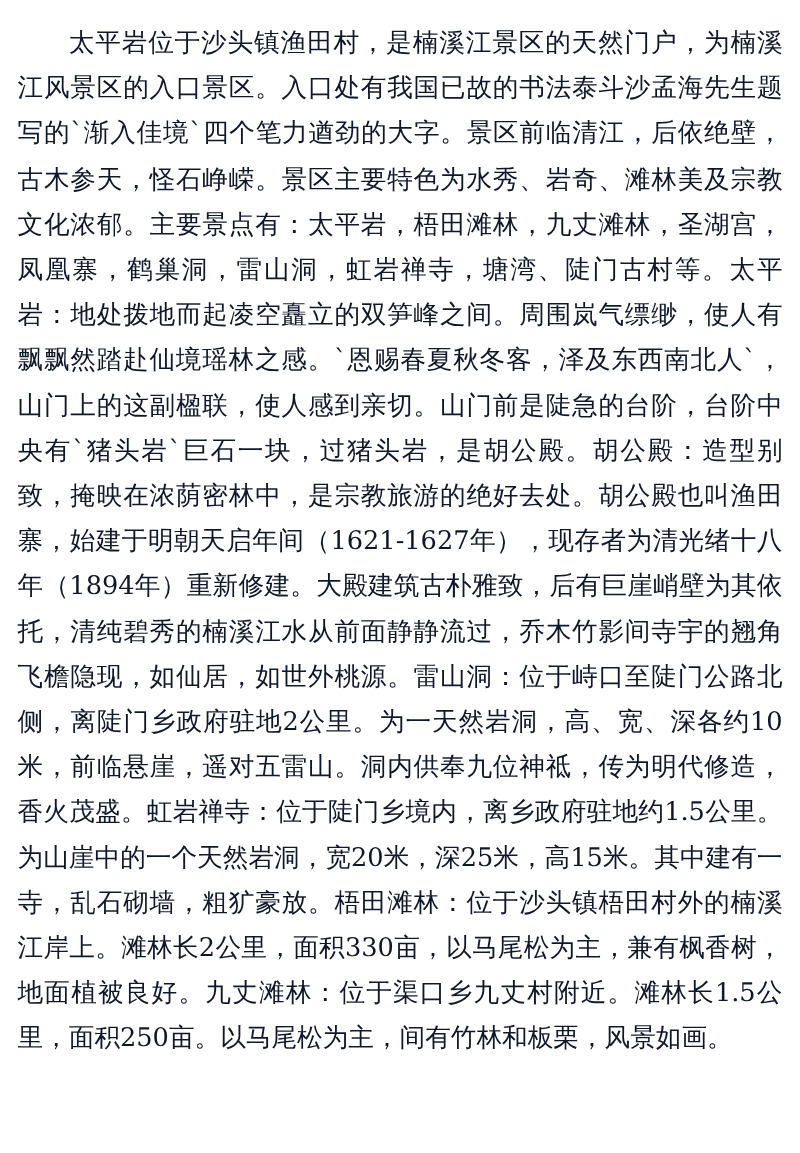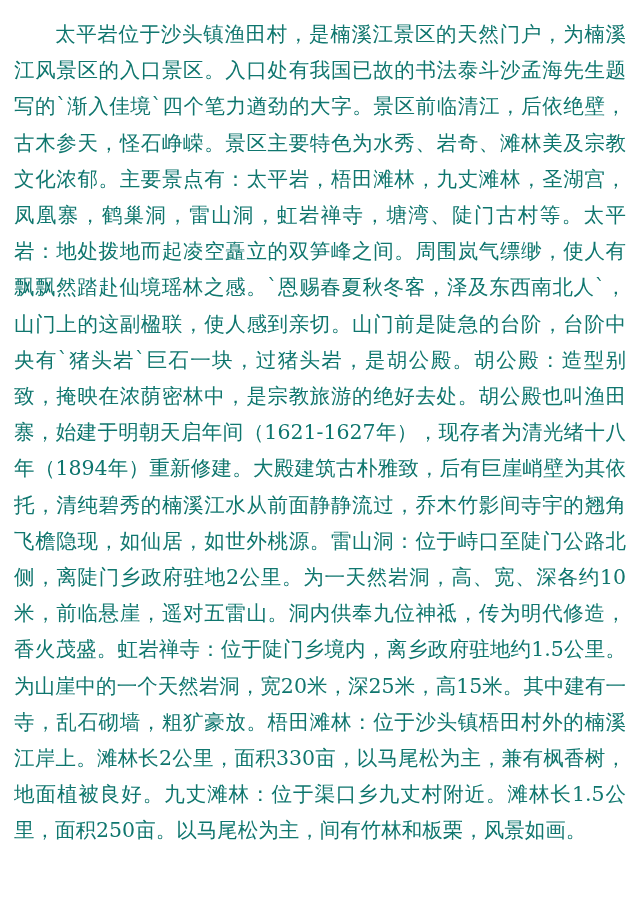--- a/index.html
+++ b/index.html
@@ -17,21 +17,21 @@
     position: relative;
     width: 640px;
     height: 922px;
     background: #ffffff;
     box-sizing: border-box;
     padding: 16px 14px 0 14px;
   }
   .article {
     font-size: 20.5px;
     line-height: 36.2px;
-    color: #0f766e;
+    color: #0f172a;
     text-align: justify;
     text-justify: inter-ideograph;
     text-indent: 2em;
     letter-spacing: 0px;
     word-break: break-all;
     white-space: pre-wrap;
   }
 </style>
 </head>
 <body>

